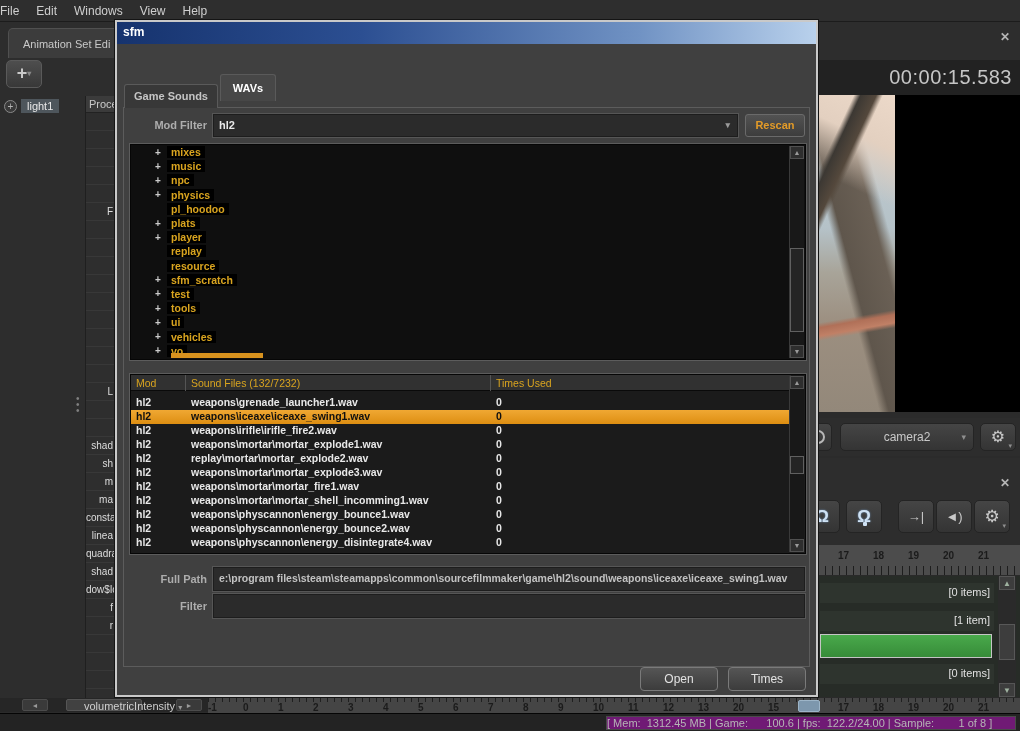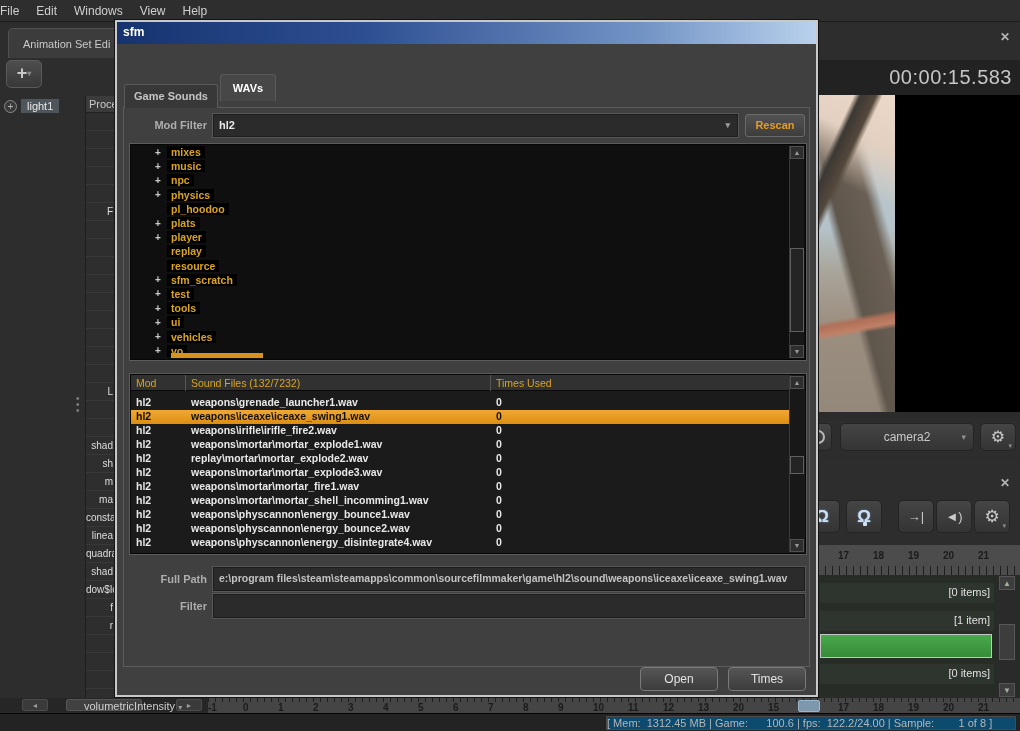--- a/index.html
+++ b/index.html
@@ -49,21 +49,21 @@
     border-top:1px solid #2a2a2a;
     background-image:repeating-linear-gradient(to right, #202020 0 1px, transparent 1px 7px);
     background-size:100% 4px; background-repeat:no-repeat; }
   .rnum2 { position:absolute; top:4px; color:#1b1b1b; font-size:10px; font-weight:bold; }
   .playhead { position:absolute; top:2px; width:22px; height:12px; background:#7d97ad;
     border:1px solid #9db5c8; border-radius:2px; }
 
   
   #statusbar { left:0; top:713px; width:1020px; height:18px; background:#232323; border-top:1px solid #050505; }
   #status-field { position:absolute; left:606px; top:2px; width:410px; height:14px;
-    border:1px solid #4a4a4a; background:#0c4a6e; color:#b5b5b5; font-size:11px;
+    border:1px solid #4a4a4a; background:#701a75; color:#b5b5b5; font-size:11px;
     white-space:pre; overflow:hidden; line-height:12px; }
 
   
   .rp { left:818px; width:202px; background:#2d2d2d; overflow:hidden; }
   #rp-top { top:22px; height:38px; }
   .close-x { position:absolute; right:10px; color:#b5b5b5; font-size:12px; font-weight:bold; }
   #timecode-bar { top:60px; height:35px; background:#222; }
   #timecode { position:absolute; right:8px; top:6px; color:#c6c6c6; font-size:20px; letter-spacing:0.5px; }
   #viewport { top:95px; height:317px; background:#000; }
   #vp-img { position:absolute; left:0; top:0; width:77px; height:317px;

